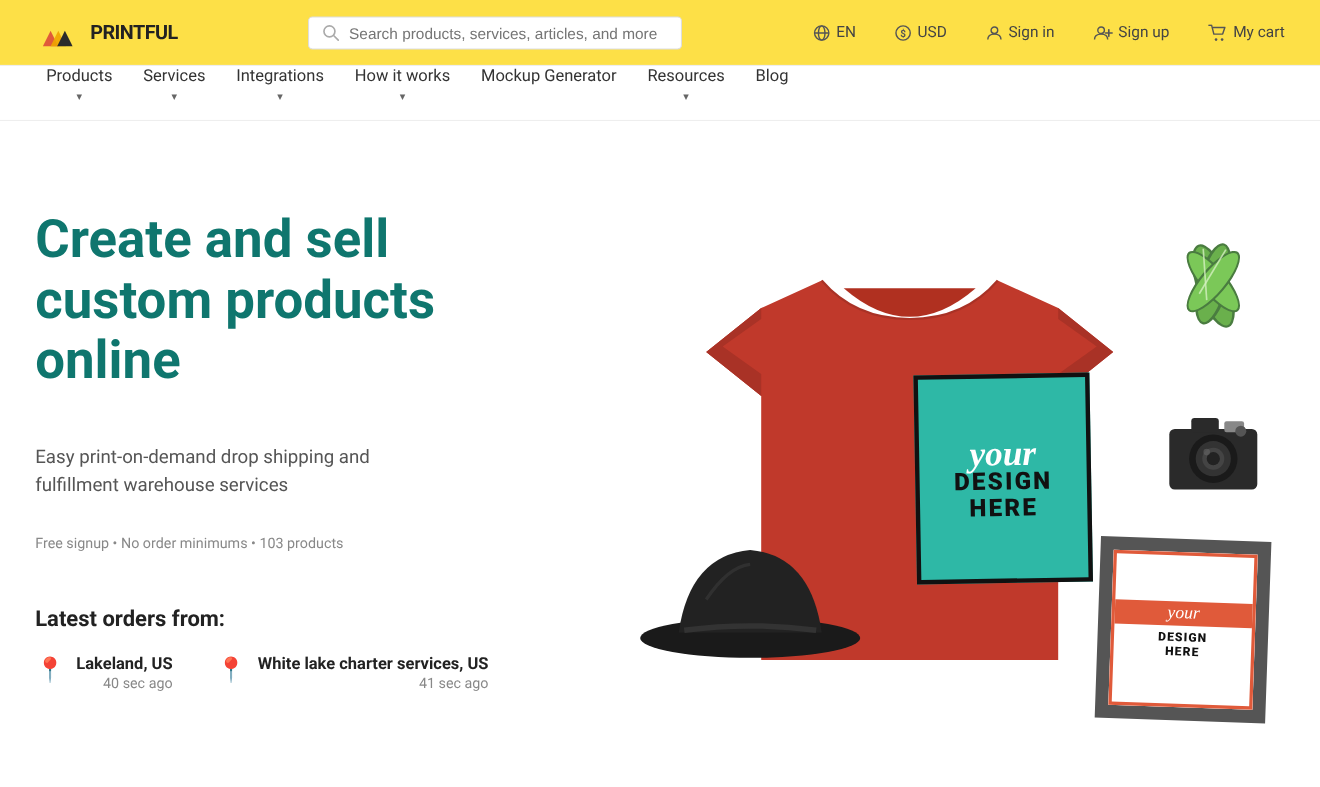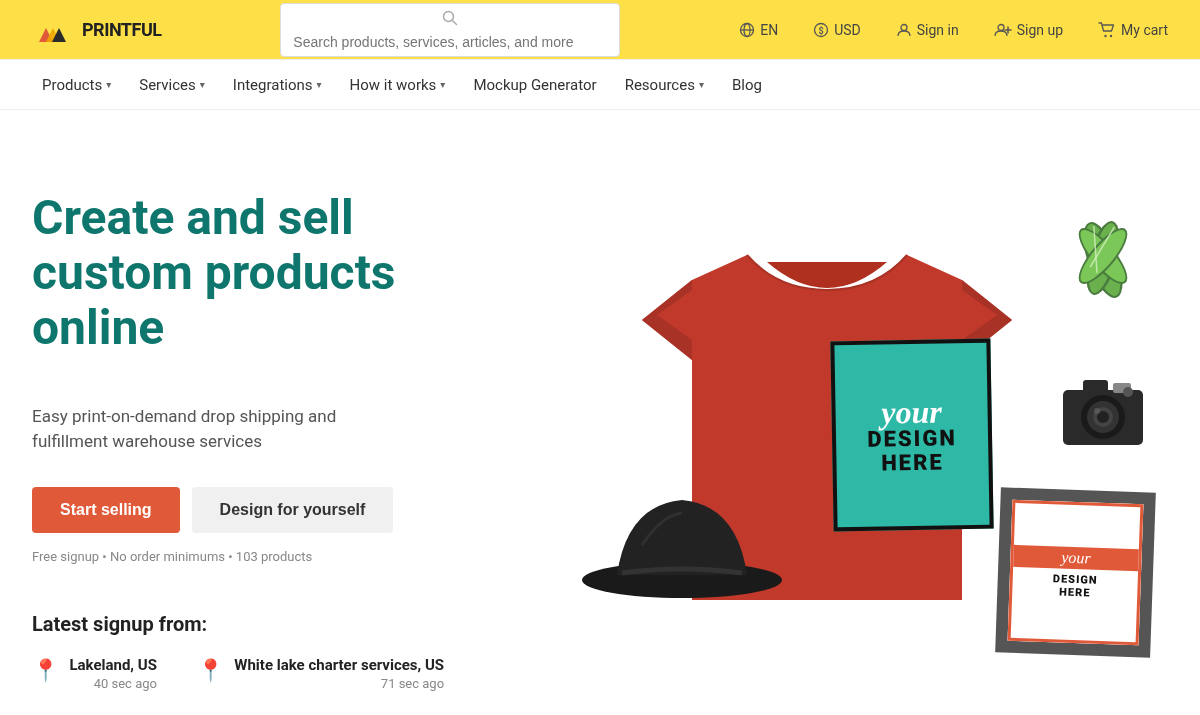--- a/index.html
+++ b/index.html
@@ -35,21 +35,20 @@
     }
     .search-bar {
       display: flex;
       align-items: center;
       border: 1px solid #ddd;
       border-radius: 4px;
       padding: 6px 12px;
       width: 340px;
       gap: 8px;
       background: #fff;
-      flex-direction: column;
     }
     .search-bar input {
       border: none;
       outline: none;
       font-size: 14px;
       color: #555;
       width: 100%;
       background: transparent;
     }
     .search-icon-svg { color: #aaa; flex-shrink: 0; }
@@ -82,20 +81,21 @@
       display: flex;
       align-items: center;
       gap: 4px;
       padding: 0 10px;
       height: 100%;
       font-size: 15px;
       color: #333;
       cursor: pointer;
       text-decoration: none;
       white-space: nowrap;
+      flex-direction: column;
     }
     .nav-chevron {
       font-size: 10px;
       color: #666;
     }
 
     
     .hero {
       display: flex;
       align-items: flex-start;
@@ -387,41 +387,37 @@
   </a>
   <a class="nav-item" href="#">
     <span>Blog</span>
   </a>
 </nav>
 
 <section class="hero">
   <div class="hero-left">
     <h1 class="hero-title">Create and sell custom products online</h1>
     <p class="hero-subtitle">Easy print-on-demand drop shipping and fulfillment warehouse services</p>
-    <div class="hero-buttons">
-      <button class="btn-primary">Start selling</button>
-      <button class="btn-secondary">Design for yourself</button>
-    </div>
     <p class="hero-fine-print">Free signup • No order minimums • 103 products</p>
 
     <div class="hero-orders">
-      <h3 class="hero-orders-title">Latest signup from:</h3>
+      <h3 class="hero-orders-title">Latest orders from:</h3>
       <div class="orders-list">
         <div class="order-item">
           <span class="pin-icon">📍</span>
           <div>
             <div class="order-location">Lakeland, US</div>
             <div class="order-time">40 sec ago</div>
           </div>
         </div>
         <div class="order-item">
           <span class="pin-icon">📍</span>
           <div>
             <div class="order-location">White lake charter services, US</div>
-            <div class="order-time">71 sec ago</div>
+            <div class="order-time">41 sec ago</div>
           </div>
         </div>
       </div>
     </div>
   </div>
 
   <div class="hero-right">
 
     <div class="plant-area">
       <svg width="130" height="130" viewBox="0 0 130 130" fill="none">

